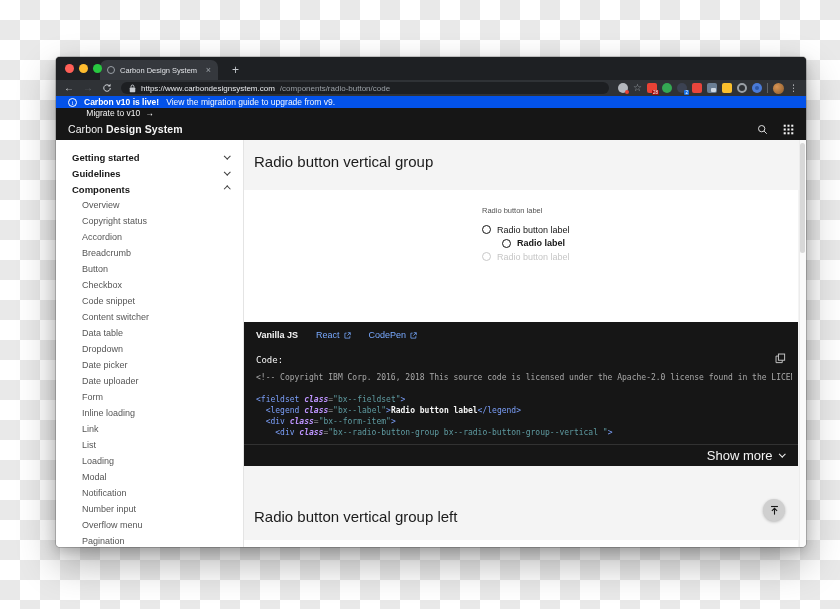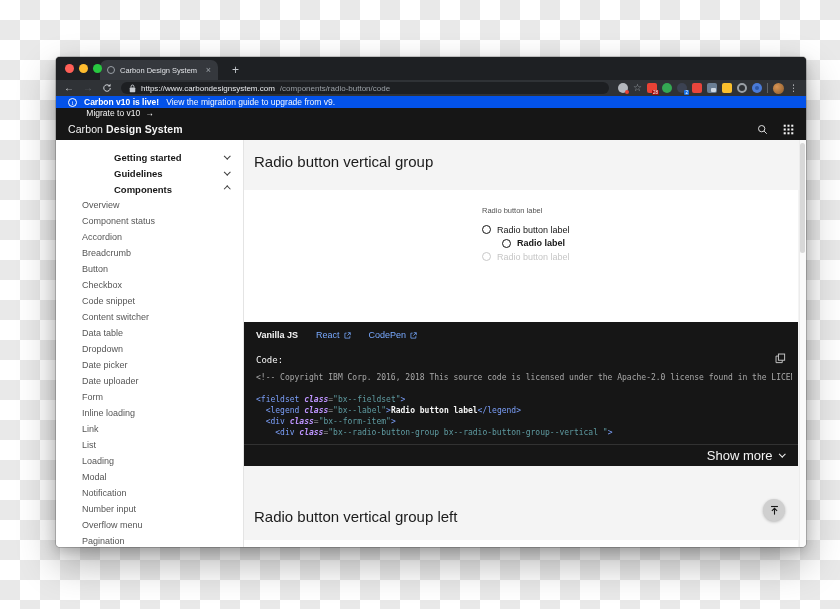--- a/index.html
+++ b/index.html
@@ -52,21 +52,21 @@
   
   .siteheader{ height:22px; background:var(--header-bg,#161616); display:flex; align-items:center; padding:0 12px; }
   .brand{ color:#f4f4f4; font-size:10.5px; letter-spacing:.1px; }
   .brand b{ font-weight:600; }
   .hdr-icons{ margin-left:auto; display:flex; align-items:center; gap:15px; }
   
   .content{ position:relative; height:407px; display:flex; background:#f4f4f4; }
   .sidebar{ width:188px; background:#fff; border-right:1px solid #e4e4e4; padding-top:9px; overflow:hidden; }
   .sidebar ul{ list-style:none; }
   .nav-row{ height:16px; display:flex; align-items:center; padding:0 14px 0 16px; cursor:pointer; }
-  .nav-row.section{ font-size:9.5px; font-weight:600; color:#171717;margin-left:42px; }
+  .nav-row.section{ font-size:9.5px; font-weight:600; color:#171717; }
   .nav-row.sub{ font-size:9px; color:#565656; padding-left:26px; }
   .chev{ margin-left:auto; width:4.5px; height:4.5px; border-right:1.1px solid #3d3d3d; border-bottom:1.1px solid #3d3d3d; }
   .chev.down{ transform:rotate(45deg) translate(-1px,-1px); }
   .chev.up{ transform:rotate(-135deg); }
   .main{ position:relative; flex:1; }
   .h2{ position:absolute; left:10px; font-size:15px; font-weight:400; color:#1b1b1b;text-align:center; }
   .h2.one{ top:13px; } .h2.two{ top:368px; }
   .demo-card{ position:absolute; left:0; top:50px; width:554px; height:132px; background:#fff; }
   .radio-block{ position:absolute; left:238px; top:16px; }
   .legend{ font-size:7.5px; color:#525252; margin-bottom:8px; }
@@ -209,21 +209,21 @@
             </li>
             <li class="nav-row section">
               <span>Guidelines</span>
               <span class="chev down"></span>
             </li>
             <li class="nav-row section">
               <span>Components</span>
               <span class="chev up"></span>
             </li>
             <li class="nav-row sub">Overview</li>
-            <li class="nav-row sub">Component status</li>
+            <li class="nav-row sub">Copyright status</li>
             <li class="nav-row sub">Accordion</li>
             <li class="nav-row sub">Breadcrumb</li>
             <li class="nav-row sub">Button</li>
             <li class="nav-row sub">Checkbox</li>
             <li class="nav-row sub">Code snippet</li>
             <li class="nav-row sub">Content switcher</li>
             <li class="nav-row sub">Data table</li>
             <li class="nav-row sub">Dropdown</li>
             <li class="nav-row sub">Date picker</li>
             <li class="nav-row sub">Date uploader</li>

